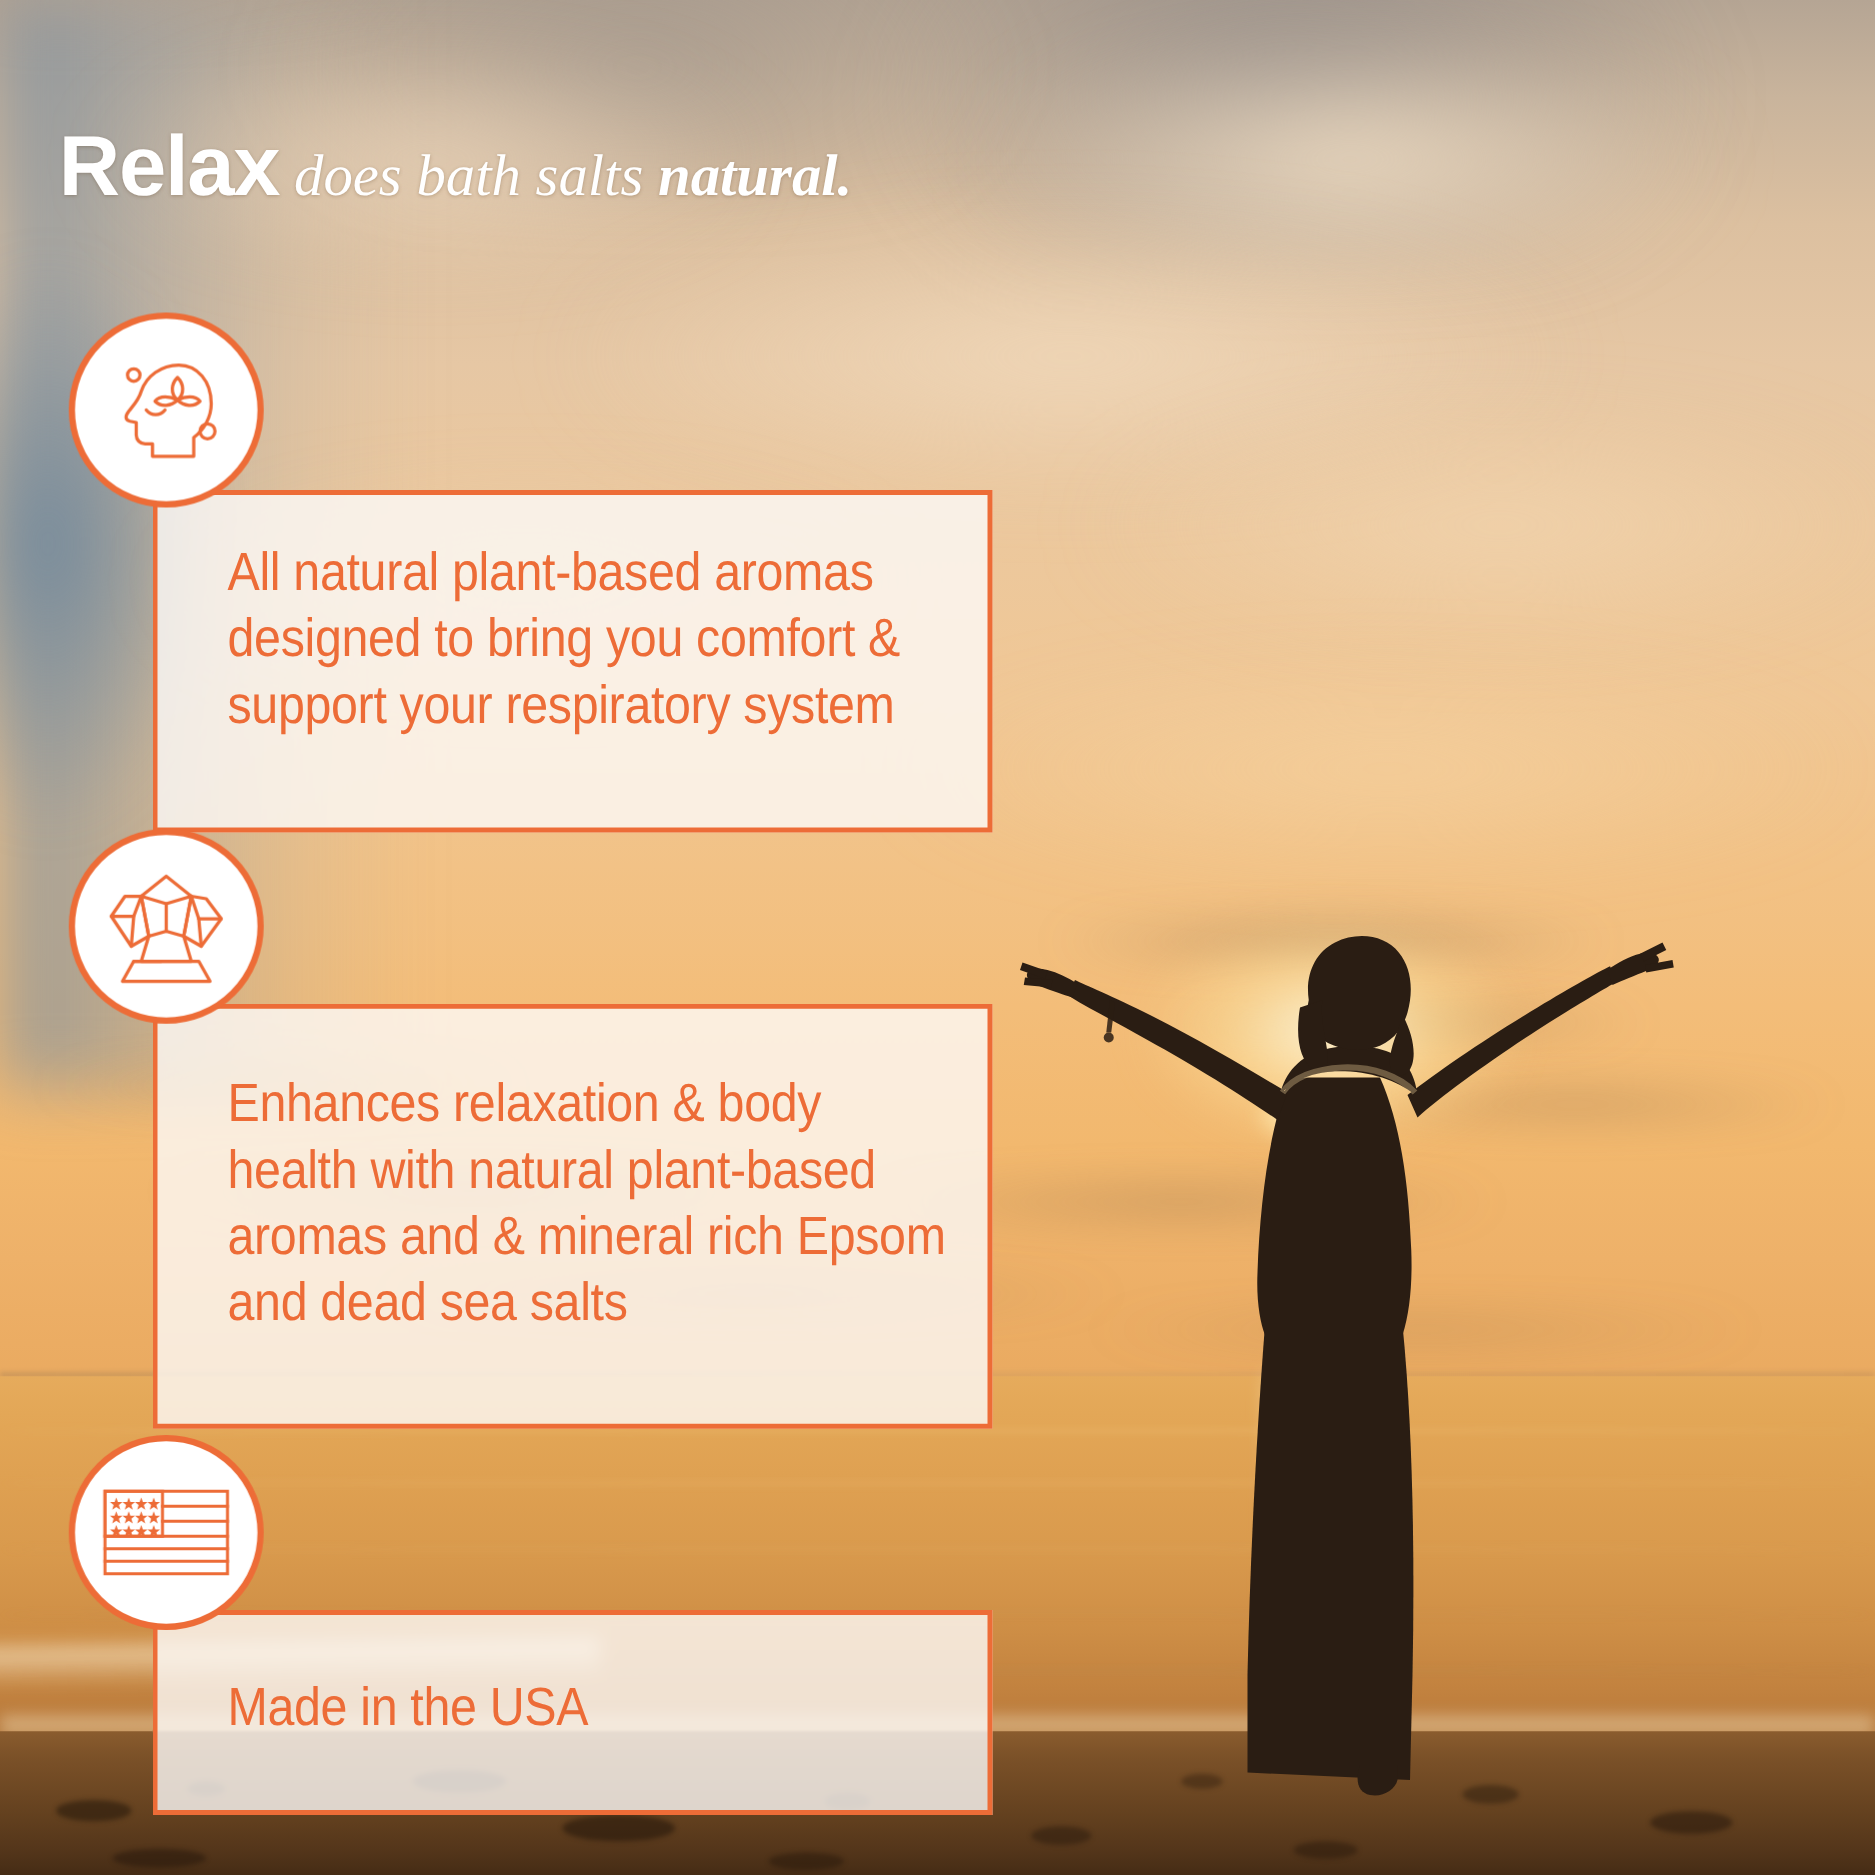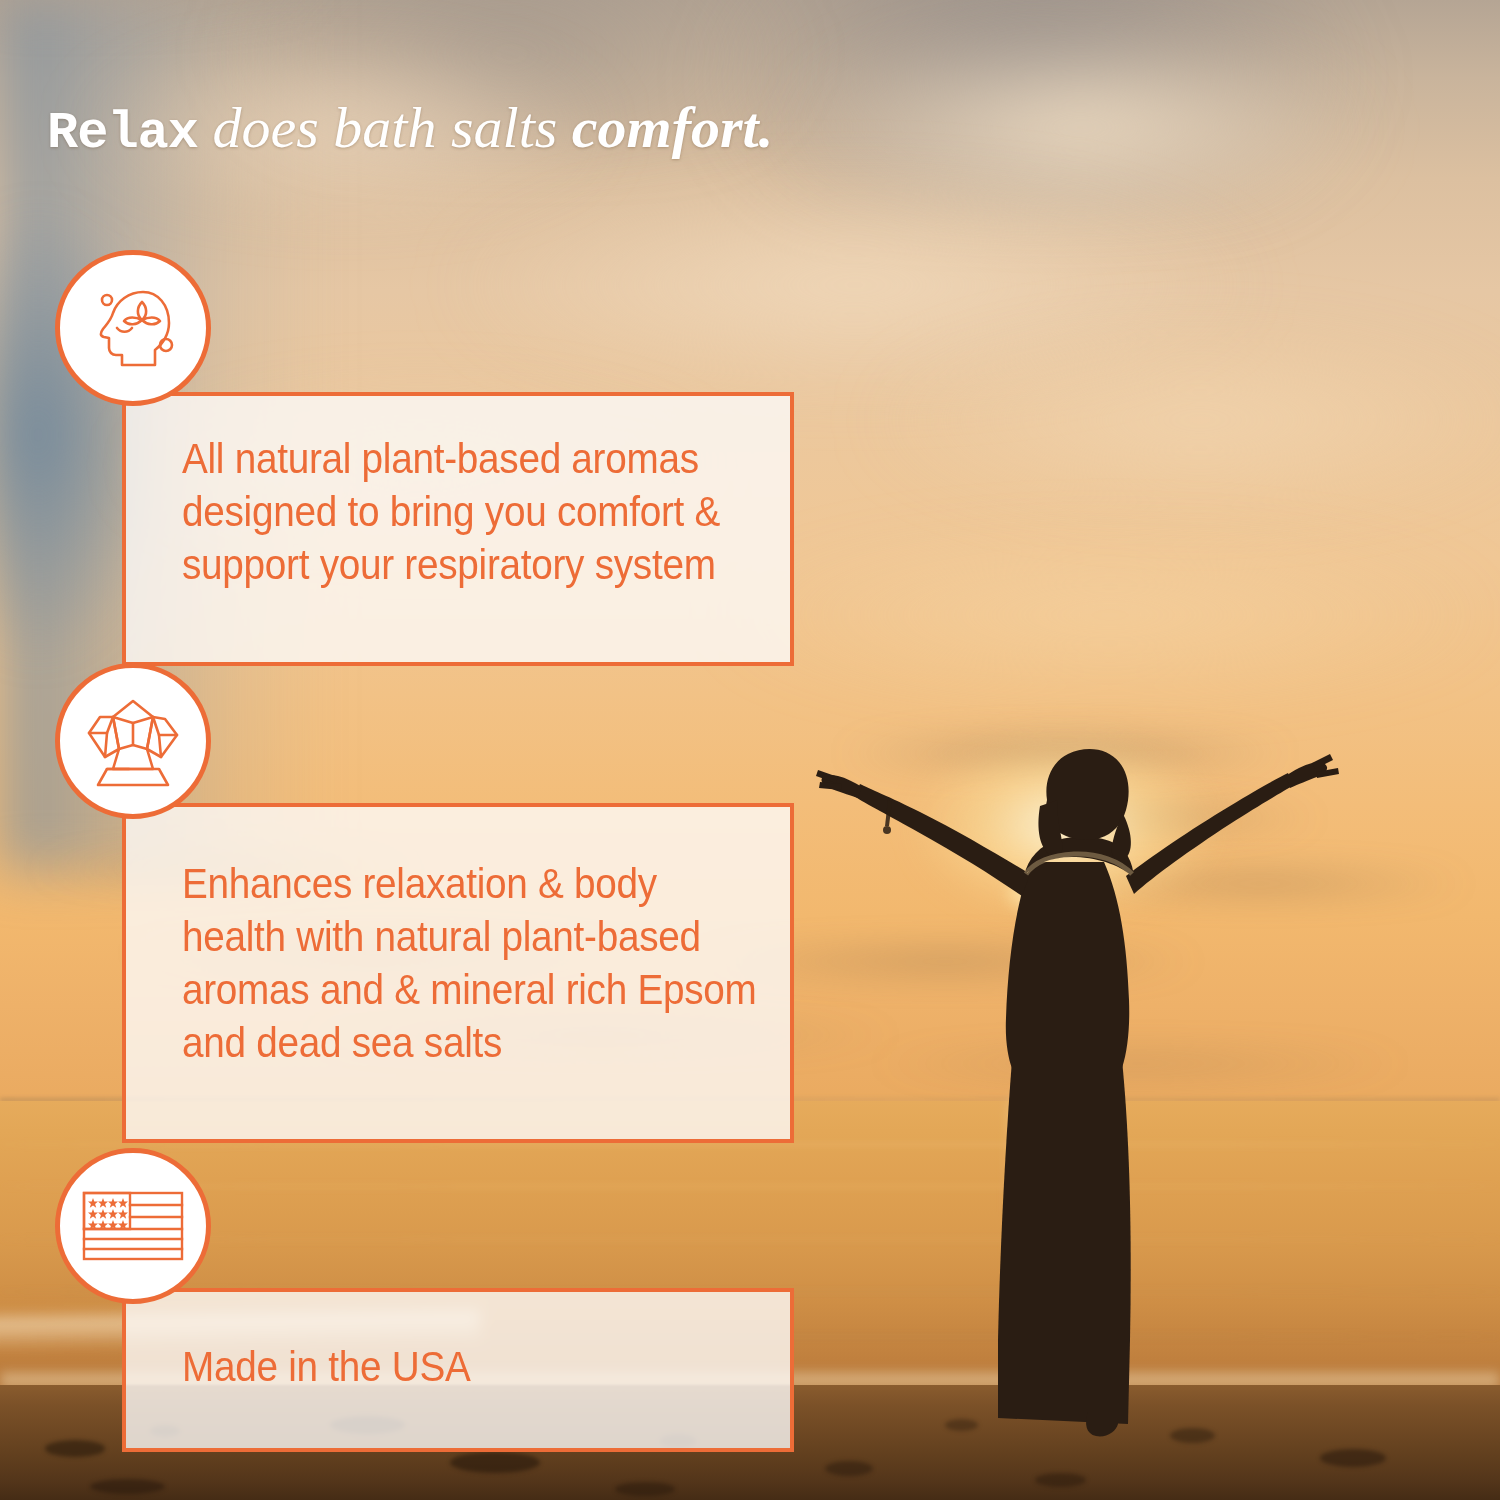--- a/index.html
+++ b/index.html
@@ -207,29 +207,29 @@
 
   
   .headline {
     position: absolute;
     left: 47px; top: 94px;
     white-space: nowrap;
     color: #ffffff;
     text-shadow: 0 1px 3px rgba(90,60,30,0.30);
   }
   .hl-relax {
-    font-family: Liberation Mono, monospace;
+    font-family: Liberation Sans, sans-serif;
     font-weight: bold;
-    font-size: 52px;
+    font-size: 68px;
     letter-spacing: -1px;
   }
   .hl-mid, .hl-end {
     font-family: "Liberation Serif", "DejaVu Serif", serif;
     font-style: italic;
-    font-size: 58px;
+    font-size: 47px;
     text-align: right;
   }
   .hl-end { font-weight: bold; }
 
   
   .feature { position: absolute; }
 
   .fbox {
     position: absolute;
     border: 4px solid #ED6C37;
@@ -400,21 +400,21 @@
         <path d="M1316 772 L1338 768 L1339 774 L1317 778 Z"></path>
 
         <path d="M1088 1412 C1084 1424, 1086 1434, 1096 1436 C1106 1438, 1116 1432, 1118 1424 L1118 1412 Z"></path>
       </g>
 
       <path d="M1026 874 C1034 862, 1052 855, 1074 854 C1098 853, 1120 861, 1132 874" fill="none" stroke="rgba(255,225,165,0.32)" stroke-width="5"></path>
     </svg>
   </div>
 
   <div class="headline">
-    <span class="hl-relax">Relax</span><span class="hl-mid"> does bath salts </span><span class="hl-end">comfort.</span>
+    <span class="hl-relax">Relax</span><span class="hl-mid"> does bath salts </span><span class="hl-end">natural.</span>
   </div>
 
   <div class="feature">
     <div class="fbox" style="left:122px; top:344px; width:672px; height:274px;">
       <div class="fbox-text" style="top:36px; width:640px;">All natural plant-based aromas designed to bring you comfort &amp; support your respiratory system</div>
     </div>
     <div class="fcircle" style="left:55px; top:250px;">
 
       <svg width="104" height="104" viewBox="0 0 104 104">
         <g fill="none" stroke="#ED6C37" stroke-width="2.6" stroke-linecap="round" stroke-linejoin="round">

